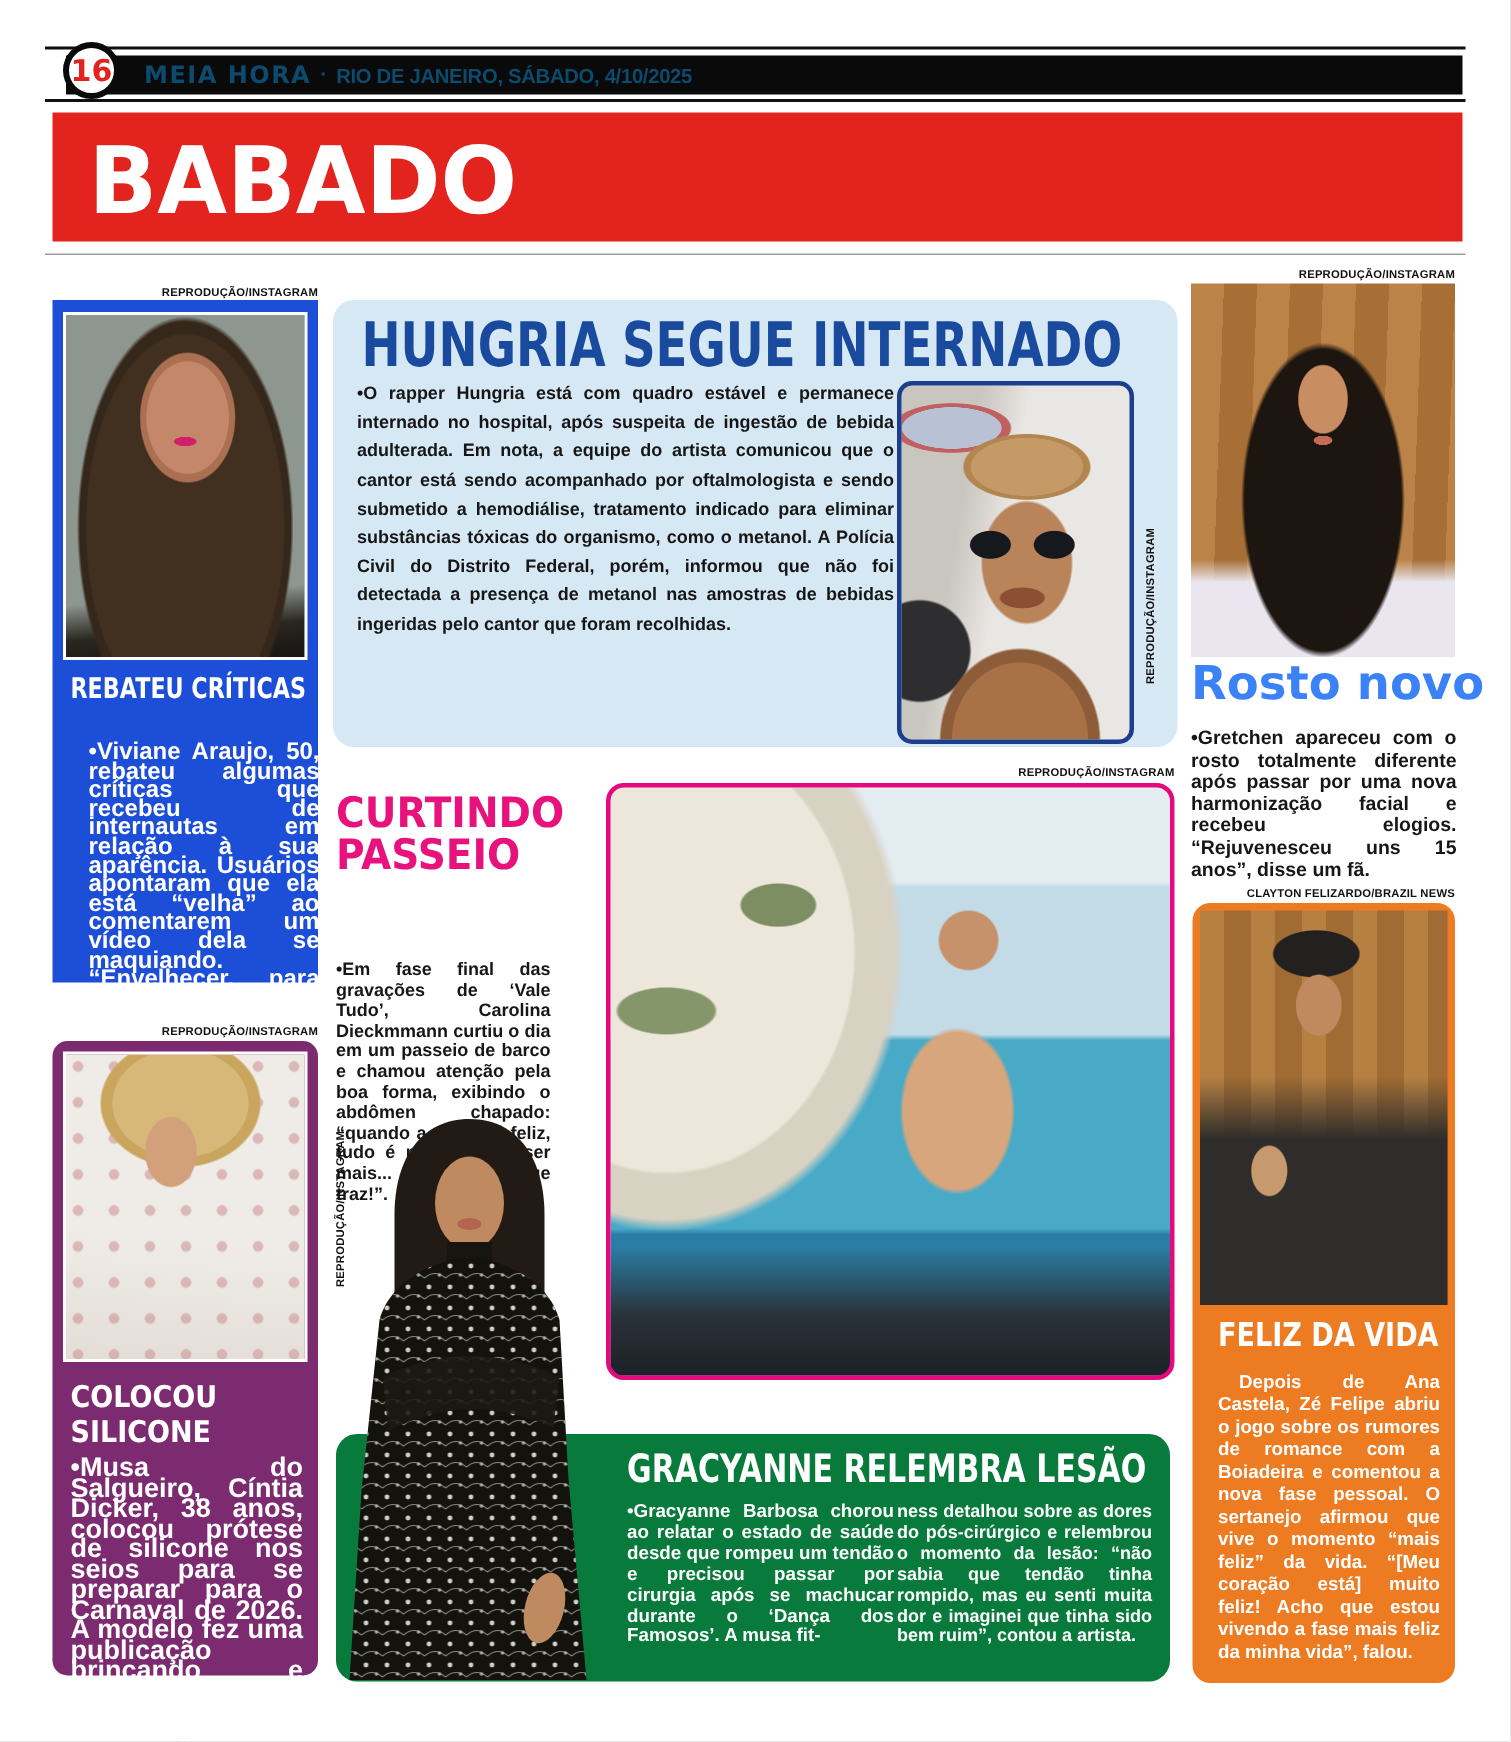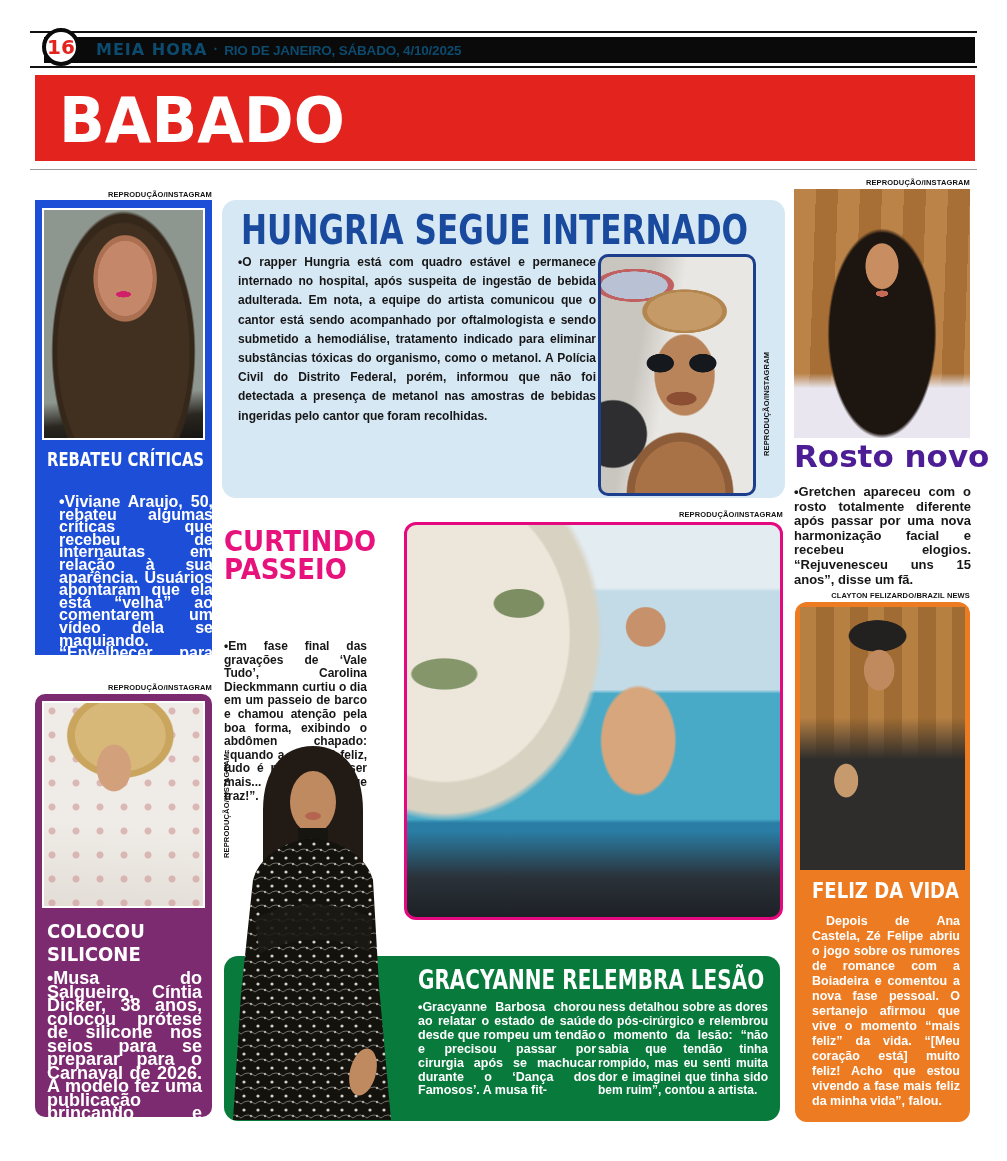--- a/index.html
+++ b/index.html
@@ -84,21 +84,21 @@
 
   
   .cred-gretchen{left:794px;top:178px;width:176px;}
   .ph-gretchen{left:794px;top:189px;width:176px;height:249px;border:none;
     background:
       radial-gradient(10px 5px at 50% 42%,#c46a55 0 60%,transparent 65%),
       radial-gradient(26px 36px at 50% 31%,#c98d62 0 62%,transparent 65%),
       radial-gradient(78px 150px at 50% 58%,#1d1510 0 67%,transparent 70%),
       linear-gradient(180deg,transparent 0 74%,#e9e6ef 80% 100%),
       repeating-linear-gradient(92deg,#bb8347 0 22px,#a76f35 22px 44px);}
-  .hl-rosto{left:794px;top:441px;font-size:31px;color:#4c1d95;}
+  .hl-rosto{left:794px;top:441px;font-size:31px;color:#3b82f6;}
   .txt-gretchen{left:794px;top:485px;width:177px;font-size:13px;line-height:14.6px;}
 
   
   .cred-cintia{left:35px;top:683px;width:177px;}
   .box-cintia{left:35px;top:694px;width:177px;height:423px;background:#7c2b70;border-radius:10px;}
   .ph-cintia{left:7px;top:7px;width:163px;height:207px;
     background:
       radial-gradient(28px 38px at 44% 32%,#d2a17c 0 60%,transparent 63%),
       radial-gradient(75px 60px at 48% 16%,#d7b878 0 60%,#c9a55e 61% 70%,transparent 72%),
       radial-gradient(circle at 8px 8px,rgba(205,150,150,.6) 0 3px,transparent 4px),

